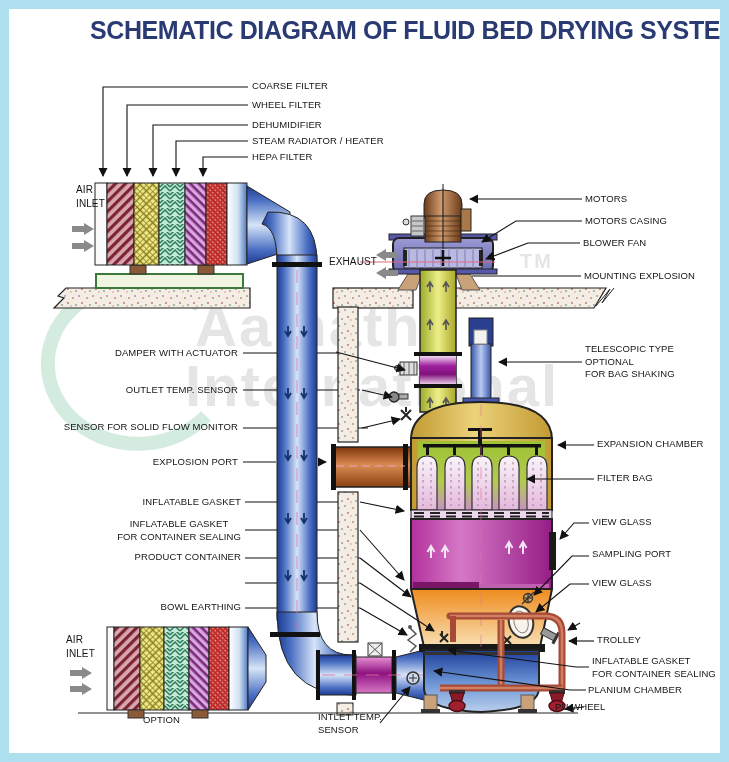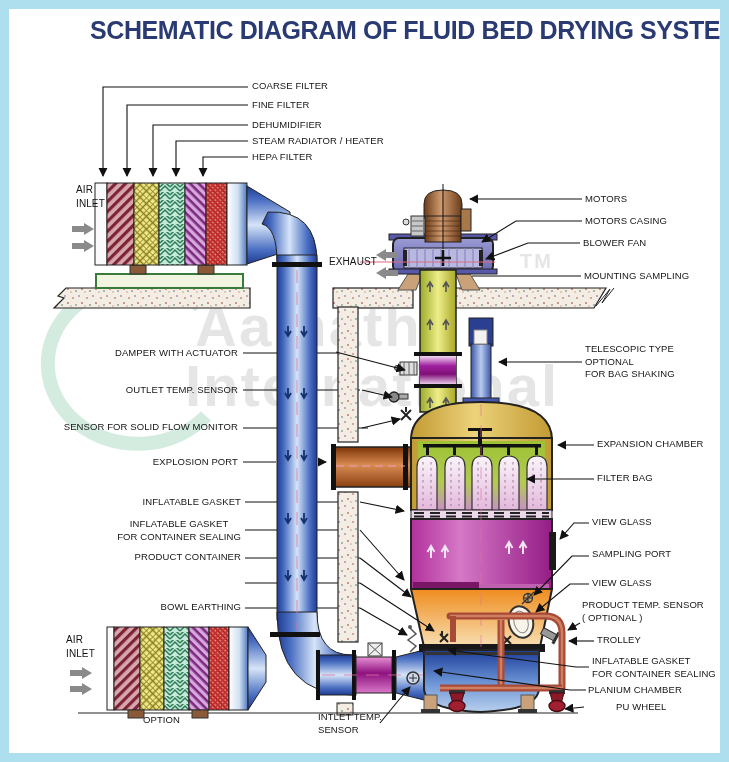--- a/index.html
+++ b/index.html
@@ -415,21 +415,21 @@
       <path d="M586,690 H570 L434,671" marker-end="url(#ah)"></path>
       <path d="M584,707 L565,709" marker-end="url(#ah)"></path>
 
       <path d="M380,723 L398,701 L410,687" marker-end="url(#ah)"></path>
     </g>
   </svg>
 
   <div class="title">SCHEMATIC DIAGRAM OF FLUID BED DRYING SYSTEM</div>
 
   <div class="lbl" style="left:252px;top:80px">COARSE FILTER</div>
-  <div class="lbl" style="left:252px;top:99px">FINE FILTER</div>
+  <div class="lbl" style="left:252px;top:99px">WHEEL FILTER</div>
   <div class="lbl" style="left:252px;top:119px">DEHUMIDIFIER</div>
   <div class="lbl" style="left:252px;top:135px">STEAM RADIATOR / HEATER</div>
   <div class="lbl" style="left:252px;top:151px">HEPA FILTER</div>
 
   <div class="lbl big" style="left:76px;top:183px">AIR
 INLET</div>
   <div class="lbl big" style="left:329px;top:255px">EXHAUST</div>
 
   <div class="lbl ra" style="right:491px;top:347px">DAMPER WITH ACTUATOR</div>
   <div class="lbl ra" style="right:491px;top:384px">OUTLET TEMP. SENSOR</div>
@@ -437,36 +437,34 @@
   <div class="lbl ra" style="right:491px;top:456px">EXPLOSION PORT</div>
   <div class="lbl ra" style="right:488px;top:496px">INFLATABLE GASKET</div>
   <div class="lbl ra" style="right:488px;top:518px">INFLATABLE GASKET
 FOR CONTAINER SEALING</div>
   <div class="lbl ra" style="right:488px;top:551px">PRODUCT CONTAINER</div>
   <div class="lbl ra" style="right:488px;top:601px">BOWL EARTHING</div>
 
   <div class="lbl" style="left:585px;top:193px">MOTORS</div>
   <div class="lbl" style="left:585px;top:215px">MOTORS CASING</div>
   <div class="lbl" style="left:583px;top:237px">BLOWER FAN</div>
-  <div class="lbl" style="left:584px;top:270px">MOUNTING SAMPLING</div>
+  <div class="lbl" style="left:584px;top:270px">MOUNTING EXPLOSION</div>
   <div class="lbl" style="left:585px;top:343px">TELESCOPIC TYPE
 OPTIONAL
 FOR BAG SHAKING</div>
   <div class="lbl" style="left:597px;top:438px">EXPANSION CHAMBER</div>
   <div class="lbl" style="left:597px;top:472px">FILTER BAG</div>
   <div class="lbl" style="left:592px;top:516px">VIEW GLASS</div>
   <div class="lbl" style="left:592px;top:548px">SAMPLING PORT</div>
   <div class="lbl" style="left:592px;top:577px">VIEW GLASS</div>
-  <div class="lbl" style="left:582px;top:599px">PRODUCT TEMP. SENSOR
-( OPTIONAL )</div>
   <div class="lbl" style="left:597px;top:634px">TROLLEY</div>
   <div class="lbl" style="left:592px;top:655px">INFLATABLE GASKET
 FOR CONTAINER SEALING</div>
   <div class="lbl" style="left:588px;top:684px">PLANIUM CHAMBER</div>
-  <div class="lbl" style="left:616px;top:701px">PU WHEEL</div>
+  <div class="lbl" style="left:555px;top:701px">PU WHEEL</div>
 
   <div class="lbl big" style="left:66px;top:633px">AIR
 INLET</div>
   <div class="lbl" style="left:143px;top:714px">OPTION</div>
   <div class="lbl" style="left:318px;top:711px">INTLET TEMP.
 SENSOR</div>
 
   <div class="frame"></div>
 </div>
 

